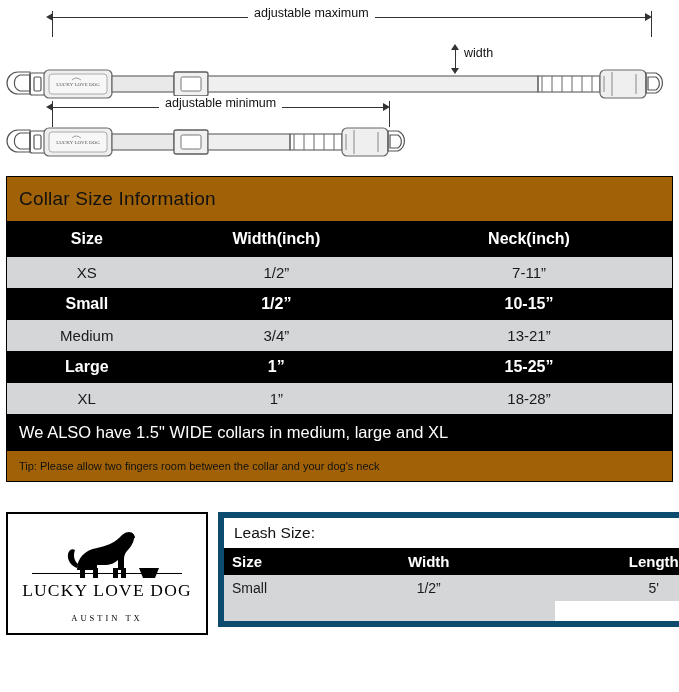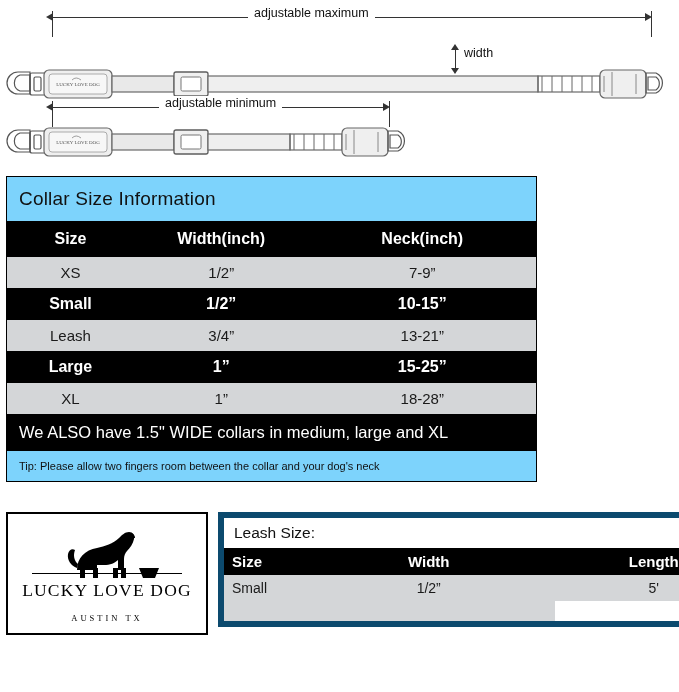--- a/index.html
+++ b/index.html
@@ -47,23 +47,23 @@
     border-right: 4px solid transparent;
     border-top: 6px solid #333;
   }
   .tick { position: absolute; width: 1px; background: #333; }
 
   
   .main-box {
     position: absolute;
     left: 6px;
     top: 176px;
-    width: 531px;
+    width: 667px;
     border: 1px solid #000;
-    background: #7dd3fc;
+    background: #a16207;
   }
   .collar-title {
     font-size: 19px;
     padding: 11px 12px 11px 12px;
     color: #111;
     letter-spacing: .2px;
   }
   table.size-table {
     border-collapse: collapse;
     width: 100%;
@@ -307,29 +307,29 @@
         <tr>
           <th class="col-size" style="width:24%;">Size</th>
           <th style="width:33%;">Width(inch)</th>
           <th style="width:43%;">Neck(inch)</th>
         </tr>
       </thead>
       <tbody>
         <tr class="row-grey">
           <td class="col-size">XS</td>
           <td>1/2”</td>
-          <td>7-9”</td>
+          <td>7-11”</td>
         </tr>
         <tr class="row-black">
           <td class="col-size">Small</td>
           <td>1/2”</td>
           <td>10-15”</td>
         </tr>
         <tr class="row-grey">
-          <td class="col-size">Leash</td>
+          <td class="col-size">Medium</td>
           <td>3/4”</td>
           <td>13-21”</td>
         </tr>
         <tr class="row-black">
           <td class="col-size">Large</td>
           <td>1”</td>
           <td>15-25”</td>
         </tr>
         <tr class="row-grey">
           <td class="col-size">XL</td>

